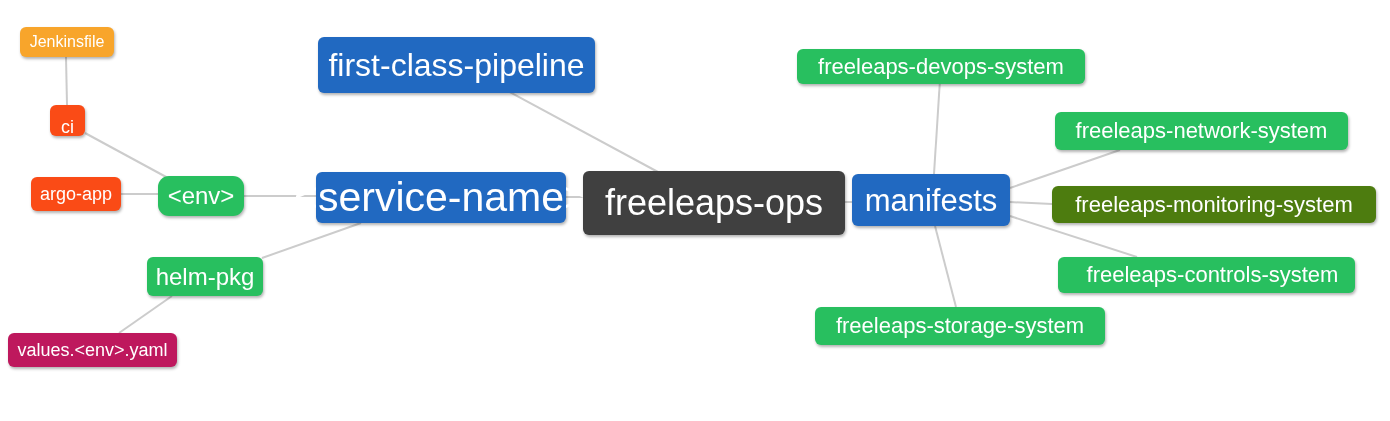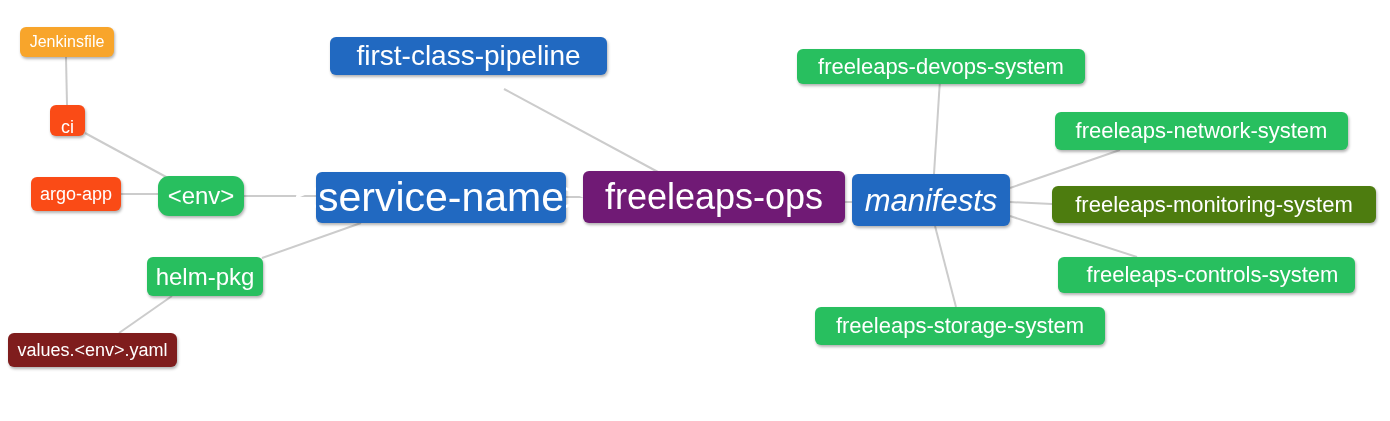--- a/index.html
+++ b/index.html
@@ -66,33 +66,33 @@
       </div>
       <div class="node" style="left: 31px; top: 177px; width: 90px; height: 34px; font-size: 18px; background: rgb(250, 75, 22);">
         <span>argo-app</span>
       </div>
       <div class="node" style="left: 158px; top: 176px; width: 86px; height: 40px; font-size: 24px; background: rgb(40, 191, 95); border-radius: 11px;">
         <span>&lt;env&gt;</span>
       </div>
       <div class="node" style="left: 147px; top: 257px; width: 116px; height: 39px; font-size: 24px; background: rgb(40, 191, 95);">
         <span>helm-pkg</span>
       </div>
-      <div class="node" style="left: 8px; top: 333px; width: 169px; height: 34px; font-size: 18px; background: #7f1d1d;">
+      <div class="node" style="left: 8px; top: 333px; width: 169px; height: 34px; font-size: 18px; background: #be185d;">
         <span>values.&lt;env&gt;.yaml</span>
       </div>
-      <div class="node" style="left: 330px; top: 37px; width: 277px; height: 38px; font-size: 28px; background: rgb(33, 105, 193);">
+      <div class="node" style="left: 318px; top: 37px; width: 277px; height: 56px; font-size: 32px; background: rgb(33, 105, 193);">
         <span>first-class-pipeline</span>
       </div>
       <div class="node" style="left: 316px; top: 172px; width: 250px; height: 51px; font-size: 41px; background: rgb(33, 105, 193);">
         <span>&lt;service-name&gt;</span>
       </div>
-      <div class="node" style="left: 583px; top: 171px; width: 262px; height: 52px; font-size: 36px; background: #701a75;">
+      <div class="node" style="left: 583px; top: 171px; width: 262px; height: 64px; font-size: 36px; background: #404040;">
         <span>freeleaps-ops</span>
       </div>
-      <div class="node" style="left: 852px; top: 174px; width: 158px; height: 52px; font-size: 31px; background: rgb(33, 105, 193); font-style: italic;">
+      <div class="node" style="left: 852px; top: 174px; width: 158px; height: 52px; font-size: 31px; background: rgb(33, 105, 193);">
         <span>manifests</span>
       </div>
       <div class="node" style="left: 797px; top: 29px; width: 288px; height: 35px; font-size: 22px; background: rgb(40, 191, 95); margin-top: 20px;">
         <span>freeleaps-devops-system</span>
       </div>
       <div class="node" style="left: 1055px; top: 112px; width: 293px; height: 38px; font-size: 22px; background: rgb(40, 191, 95);">
         <span>freeleaps-network-system</span>
       </div>
       <div class="node" style="left: 1052px; top: 186px; width: 324px; height: 37px; font-size: 22px; background: #4d7c0f;">
         <span>freeleaps-monitoring-system</span>

